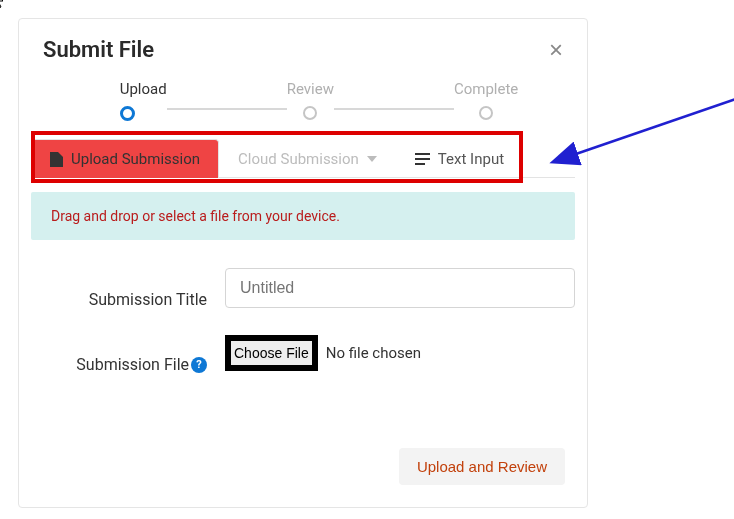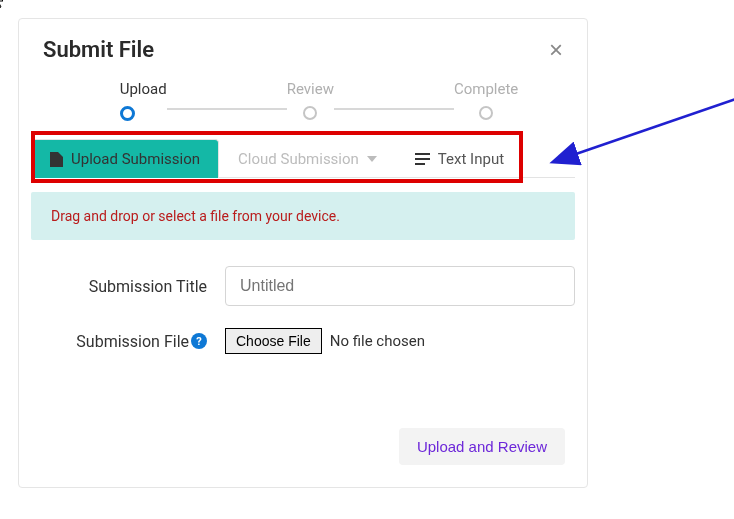--- a/index.html
+++ b/index.html
@@ -11,35 +11,35 @@
     .stepper { display: flex; justify-content: center; align-items: flex-start; padding: 10px 0 18px 0; position: relative; }
     .step { display: flex; flex-direction: column; align-items: center; position: relative; }
     .step-label { font-size: 15px; color: #b0b0b0; margin-bottom: 8px; }
     .step.current .step-label { color: #333; margin-left: 32px; }
     .step-dot { width: 14px; height: 14px; border-radius: 50%; border: 2px solid #c5c5c5; background: #fff; z-index: 2; }
     .step.current .step-dot { border: 3px solid #0e78d5; width: 15px; height: 15px; }
     .step-line { height: 2px; background: #d8d8d8; flex: 0 0 120px; margin-top: 28px; }
     .tabs-wrap { position: relative; margin: 0 12px 14px 12px; }
     .tabs { display: flex; border-bottom: 1px solid #e3e3e3; }
     .tab { display: inline-flex; align-items: center; gap: 8px; padding: 10px 18px; font-size: 15px; color: #555; cursor: pointer; border: 1px solid transparent; border-bottom: none; margin-bottom: -1px; border-radius: 4px 4px 0 0; }
-    .tab.active { border-color: #e3e3e3; background: #14b8a6; color: #333; }
+    .tab.active { border-color: #e3e3e3; background: #ef4444; color: #333; }
     .tab-icon { display: inline-flex; }
     .tab.disabled { color: #bcbcbc; }
     .highlight-box { position: absolute; left: 0; top: -8px; width: 492px; height: 52px; border: 4px solid #d00; pointer-events: none; z-index: 5; }
     .arrow-svg { position: absolute; right: -200px; top: -58px; pointer-events: none; z-index: 6; }
     .dropzone { margin: 10px 12px 18px 12px; background: #d5f0ef; color: #b91c1c; padding: 16px 20px; font-size: 14px; border-radius: 2px; }
     .form-row { display: flex; align-items: center; padding: 8px 12px 14px 38px; gap: 18px; }
-    .form-label { width: 150px; font-size: 16px; color: #333; text-align: center; display: flex; align-items: center; justify-content: flex-end; gap: 2px; }
+    .form-label { width: 150px; font-size: 16px; color: #333; text-align: center; display: flex; align-items: center; justify-content: flex-end; gap: 2px; margin-top: 24px; }
     .help-icon { display: inline-flex; width: 16px; height: 16px; border-radius: 50%; background: #0e78d5; color: #fff; font-size: 11px; font-weight: bold; align-items: center; justify-content: center; cursor: pointer; }
     .text-input { flex: 1; padding: 10px 14px; font-size: 16px; border: 1px solid #d5d5d5; border-radius: 4px; color: #999; }
     .file-row { display: flex; align-items: center; gap: 8px; }
-    .choose-file-btn { padding: 4px 10px; font-size: 14px; border: 1px solid #000000; background: #eee; cursor: pointer; }
+    .choose-file-btn { padding: 4px 3px; font-size: 14px; border: 6px solid #000000; background: #eee; cursor: pointer; }
     .no-file { font-size: 15px; color: #333; }
     .footer { display: flex; justify-content: flex-end; padding: 60px 22px 22px 22px; }
-    .primary-btn { padding: 10px 18px; font-size: 15px; background: #f3f3f3; color: #6d28d9; border: none; border-radius: 4px; cursor: not-allowed; }
+    .primary-btn { padding: 10px 18px; font-size: 15px; background: #f3f3f3; color: #c2410c; border: none; border-radius: 4px; cursor: not-allowed; }
     .cursor { position: absolute; top: -10px; left: -8px; z-index: 10; }
   </style>
 </head>
 <body>
 
 <svg class="cursor" width="16" height="20" viewBox="0 0 16 20">
   <path d="M0 0 L0 15 L4 12 L7 18 L9 17 L6 11 L11 11 Z" fill="#fff" stroke="#000" stroke-width="1"></path>
 </svg>
 
 <div class="modal">

